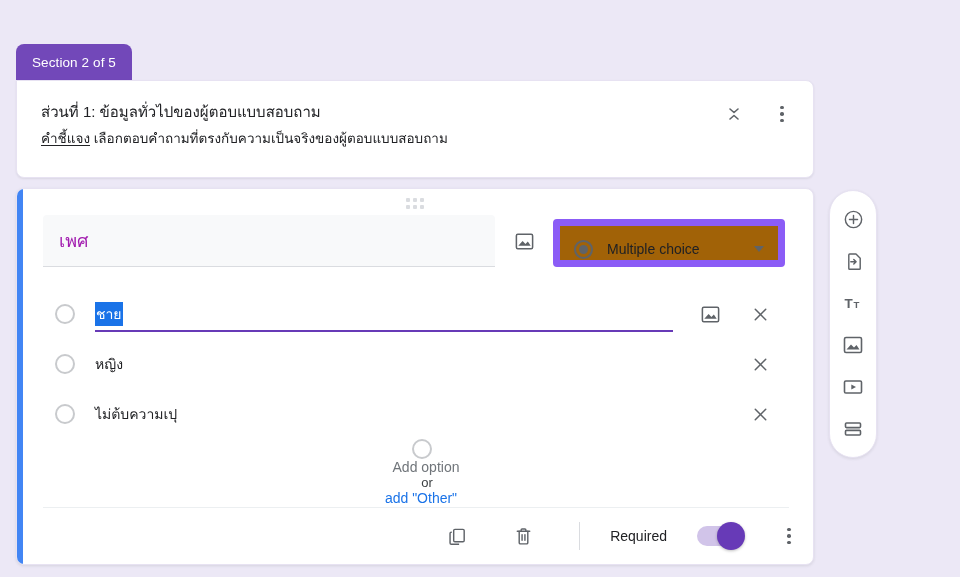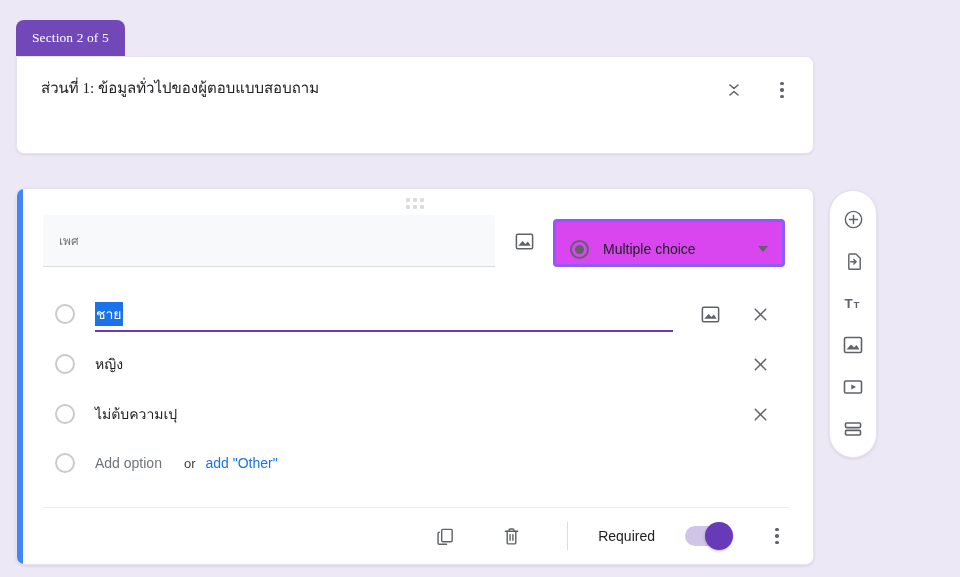--- a/index.html
+++ b/index.html
@@ -11,23 +11,22 @@
   body {
     background: #ECE8F6;
     font-family: "Liberation Sans", "DejaVu Sans", sans-serif;
     color: #202124;
     -webkit-font-smoothing: antialiased;
   }
 
   
   .section-wrap {
     position: absolute;
-    left: 16px; top: 20px;
+    left: 16px; top: 44px;
     width: 798px;
-    font-family: Liberation Serif, serif;
   }
   .section-tab {
     display: inline-flex;
     align-items: center;
     height: 36px;
     padding: 0 16px;
     background: #7248B9;
     color: #ffffff;
     font-size: 13.5px;
     font-weight: 500;
@@ -113,42 +112,42 @@
   }
   .q-title-field {
     flex: 0 0 452px;
     background: #F8F9FA;
     border-bottom: 1px solid #dadce0;
     border-radius: 4px 4px 0 0;
     height: 52px;
     display: flex;
     align-items: center;
     padding: 0 16px;
-    font-size: 12px;
-    color: #737373;
+    font-size: 18px;
+    color: #a21caf;
     cursor: text;
   }
   .q-img-btn {
     margin-top: 13px;
     width: 26px; height: 26px;
     display:flex; align-items:center; justify-content:center;
     cursor: pointer;
   }
   .q-type {
     margin-top: 4px;
     width: 232px;
     height: 48px;
-    border: 3px solid #8b5cf6;
+    border: 7px solid #8b5cf6;
     border-radius: 4px;
     display: flex;
     align-items: center;
     padding: 12px 14px 0 14px;
     gap: 14px;
     cursor: pointer;
-    background:#d946ef;
+    background:#a16207;
   }
   .q-type-label {
     flex: 1;
     font-size: 14px;
     color: #202124;
   }
   .radio-filled {
     width: 19px; height: 19px;
     border-radius: 50%;
     border: 2px solid #5f6368;
@@ -211,20 +210,21 @@
     padding-right: 6px;
   }
   .x-btn {
     width: 26px; height: 26px;
     display:flex; align-items:center; justify-content:center;
     cursor:pointer;
   }
   .add-row {
     display:flex; align-items:center;
     height: 48px;
+    flex-direction: column;
   }
   .add-row .opt-radio { border-color:#c8cacd; }
   .add-label {
     margin-left: 20px;
     font-size: 14px;
     color: #70757a;
     cursor: text;
   }
   .or-label {
     margin-left: 22px;
@@ -242,21 +242,21 @@
     margin: 20px 0 0 0;
     height: 1px;
     background: #eceff1;
   }
   .q-footer {
     height: 56px;
     display: flex;
     align-items: center;
     justify-content: flex-end;
     gap: 16px;
-    padding-right: 16px;
+    padding-right: 4px;
   }
   .footer-icon {
     width: 40px; height: 40px;
     display:flex; align-items:center; justify-content:center;
     cursor:pointer;
     margin-left: 10px;
   }
   .vdiv {
     width: 1px; height: 28px;
     background: #dadce0;
@@ -308,20 +308,23 @@
 </style>
 </head>
 <body>
 
 <div class="section-wrap">
   <div class="section-tab">
     <span>Section 2 of 5</span>
   </div>
   <div class="section-card">
     <div class="section-title">ส่วนที่ 1: ข้อมูลทั่วไปของผู้ตอบแบบสอบถาม</div>
+    <div class="section-desc">
+      <u>คำชี้แจง</u><span> เลือกตอบคำถามที่ตรงกับความเป็นจริงของผู้ตอบแบบสอบถาม</span>
+    </div>
     <div class="section-actions">
       <div class="icon-btn">
         <svg width="20" height="20" viewBox="0 0 20 20" fill="none" stroke="#5f6368" stroke-width="1.6" stroke-linecap="round" stroke-linejoin="round">
           <polyline points="6,5 10,8.5 14,5"></polyline>
           <polyline points="6,15 10,11.5 14,15"></polyline>
         </svg>
       </div>
       <div class="icon-btn">
         <span class="dots-v">
             <i></i>

